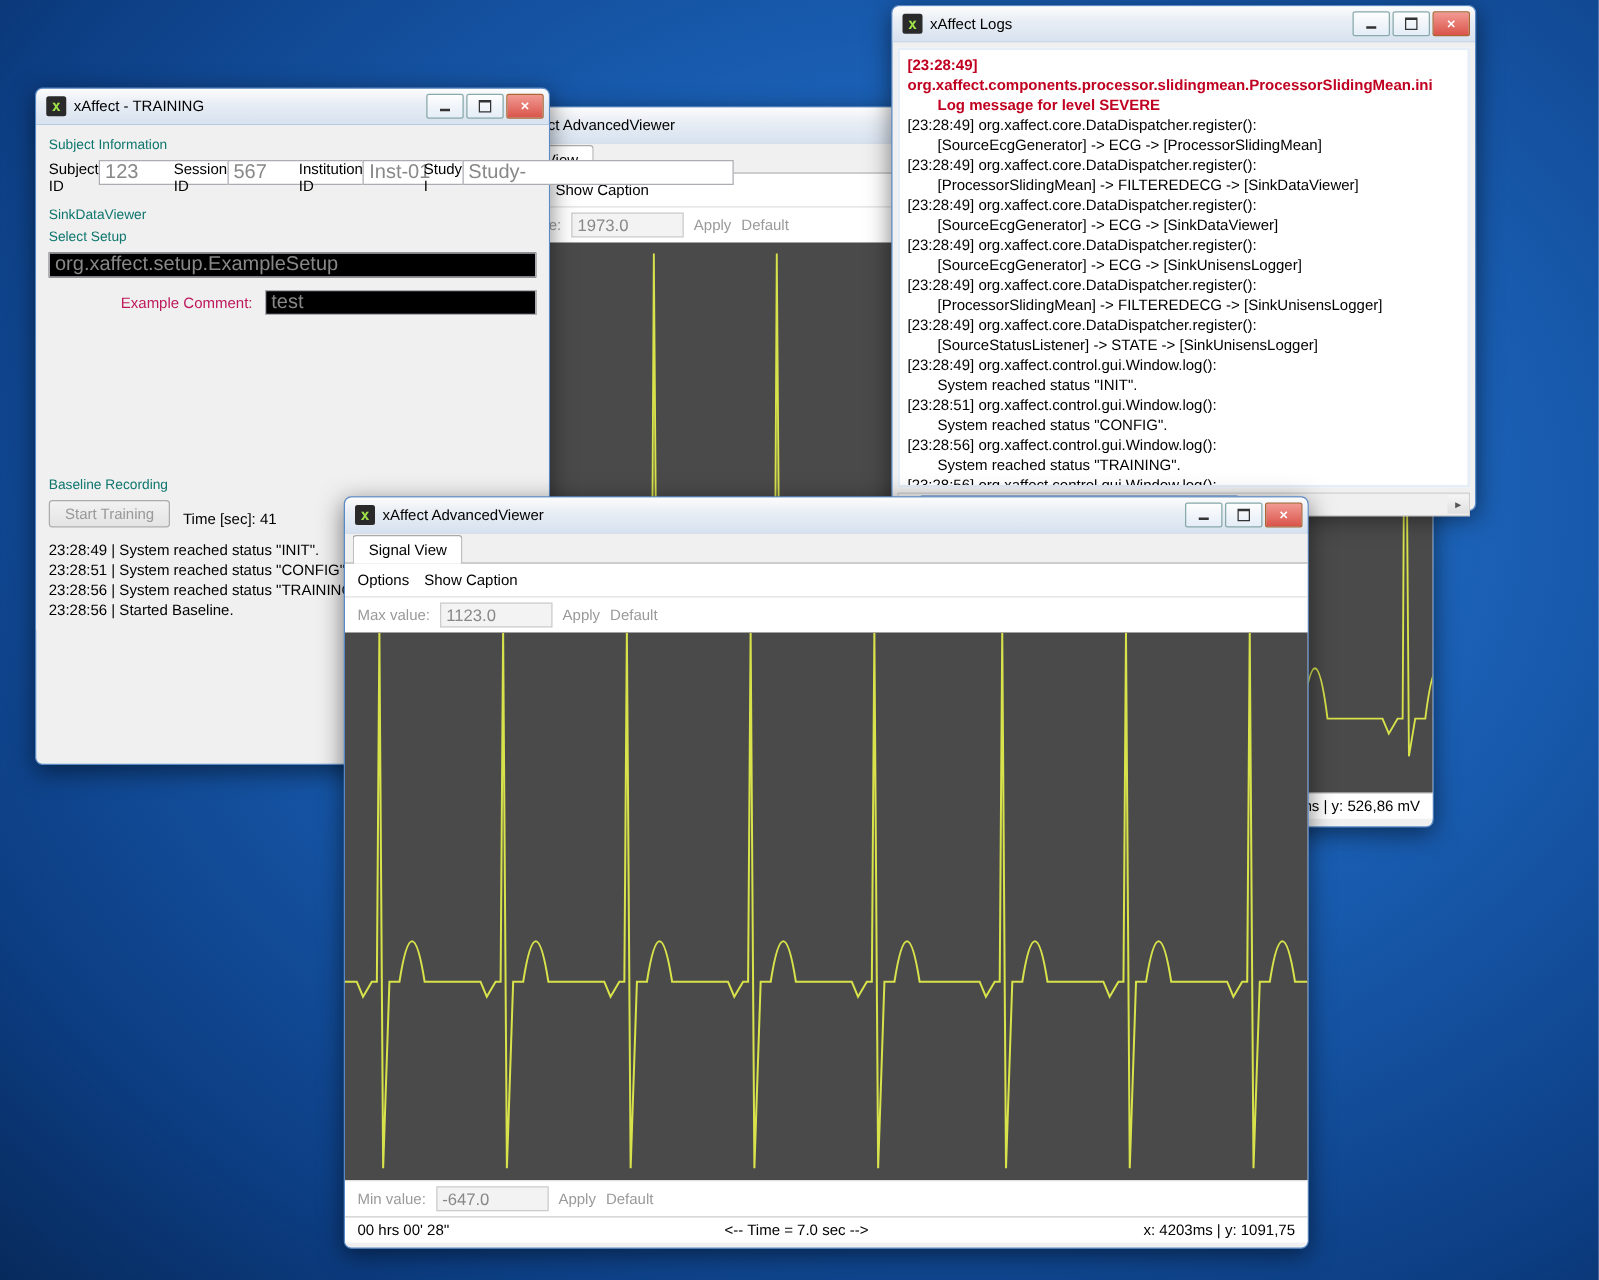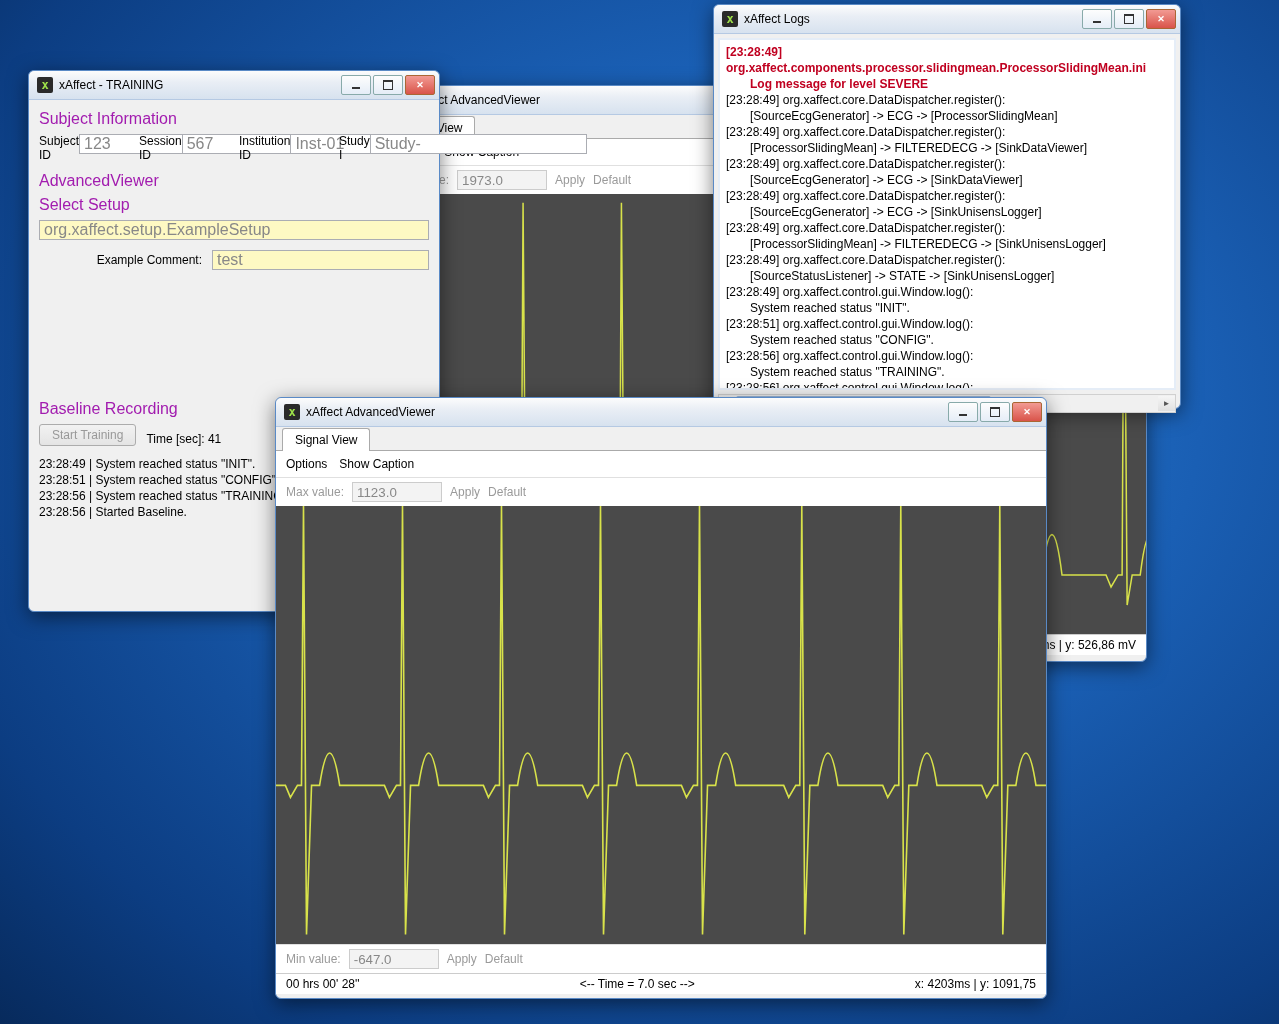--- a/index.html
+++ b/index.html
@@ -8,26 +8,26 @@
 .titlebar{height:28px;background:linear-gradient(to bottom,#fcfcfc 0%,#e9eef5 40%,#d7e2ef 100%);border-bottom:1px solid #b5c9e3;border-radius:6px 6px 0 0;display:flex;align-items:center;padding:0 4px 0 8px;}
 .titlebar .icon{width:16px;height:16px;margin-right:6px;background:#2a2a2a;border-radius:2px;display:flex;align-items:center;justify-content:center;color:#9fe24a;font-weight:bold;font-size:12px;font-family:monospace;}
 .titlebar .title{flex:1;font-size:12px;}
 .winbtns{display:flex;gap:0;}
 .winbtn{width:28px;height:18px;border:1px solid #8aa;border-radius:2px;margin-left:2px;display:flex;align-items:center;justify-content:center;font-size:9px;background:linear-gradient(to bottom,#fdfdfd,#e5edf7);cursor:default;}
 .winbtn.min::before{content:"";width:8px;height:2px;background:#333;position:relative;top:3px;}
 .winbtn.max::before{content:"";width:8px;height:7px;border:1px solid #333;border-top-width:2px;}
 .winbtn.close{background:linear-gradient(to bottom,#f29a93,#d9544a);border-color:#a63;}
 .winbtn.close::before{content:"✕";color:#fff;font-weight:bold;font-size:9px;}
 .client{padding:8px 10px;background:#f0f0f0;}
-.section-label{font-size:16px;margin:2px 0 6px 0;color:#a21caf;}
+.section-label{font-size:11px;margin:2px 0 6px 0;color:#0f766e;}
 .row{display:flex;gap:10px;margin-bottom:8px;align-items:flex-end;}
 .fld{display:flex;flex-direction:row;}
 .fld .lab{font-size:12px;margin-bottom:2px;}
 .fld input,.fld select,.inp{height:20px;border:1px solid #abadb3;padding:0 4px;font-size:16px;background:#fff;box-sizing:border-box;}
-.disabled{background:#fef9c3;color:#888;}
+.disabled{background:#000000;color:#888;}
 .btn{height:22px;padding:0 12px;border:1px solid #acacac;background:linear-gradient(to bottom,#f2f2f2,#e4e4e4);font-size:12px;border-radius:3px;}
 .loglines{margin-top:10px;font-size:12px;line-height:16px;}
 .tab{display:inline-block;padding:4px 12px;border:1px solid #aaa;background:#fff;border-bottom:none;border-radius:3px 3px 0 0;position:relative;top:1px;}
 .tabbar{border-bottom:1px solid #aaa;padding-left:6px;background:#f0f0f0;}
 .toolbar{padding:6px 10px;display:flex;align-items:center;gap:12px;background:#fff;}
 .toolbar .link{color:#000;cursor:default;}
 .subbar{padding:4px 10px;display:flex;align-items:center;gap:8px;background:#fff;border-top:1px solid #e0e0e0;}
 .subbar .lab{color:#9a9a9a;}
 .subbar input{width:80px;height:18px;border:1px solid #ccc;background:#f3f3f3;padding:0 4px;}
 .subbar .link{color:#9a9a9a;cursor:default;}
@@ -97,25 +97,25 @@
         </div>
       <div class="fld" style="width:90px;">
           <span class="lab">Institution ID</span>
           <input class="inp disabled" readonly="" value="Inst-01" style="">
         </div>
       <div class="fld" style="width:60px;">
           <span class="lab">Study I</span>
           <input class="inp disabled" readonly="" value="Study-" style="">
         </div>
     </div>
-    <div class="section-label">AdvancedViewer</div>
+    <div class="section-label">SinkDataViewer</div>
     <div class="section-label" style="margin-top:0;">Select Setup</div>
     <input class="inp disabled" style="width: 100%;" readonly="" value="org.xaffect.setup.ExampleSetup">
     <div class="row" style="margin-top:10px;align-items:center;">
-      <span style="width:180px;text-align:right;color:#000000;">Example Comment:</span>
+      <span style="width:180px;text-align:right;color:#be185d;">Example Comment:</span>
       <input class="inp disabled" style="flex: 1 1 0%;" readonly="" value="test">
     </div>
     <div style="height:120px;"></div>
     <div class="section-label">Baseline Recording</div>
     <div class="row" style="">
       <button class="btn" disabled="" style="color:#999;">Start Training</button>
       <span>Time [sec]:  41</span>
       <span style="flex:1;"></span>
       <button class="btn">S</button>
     </div>

